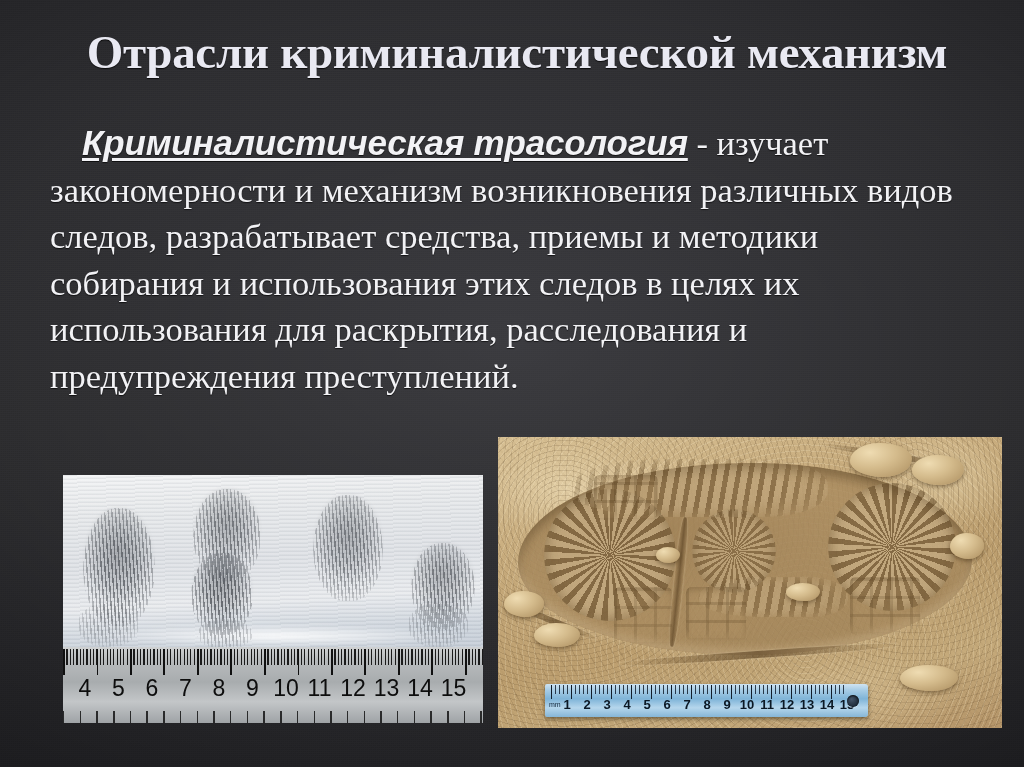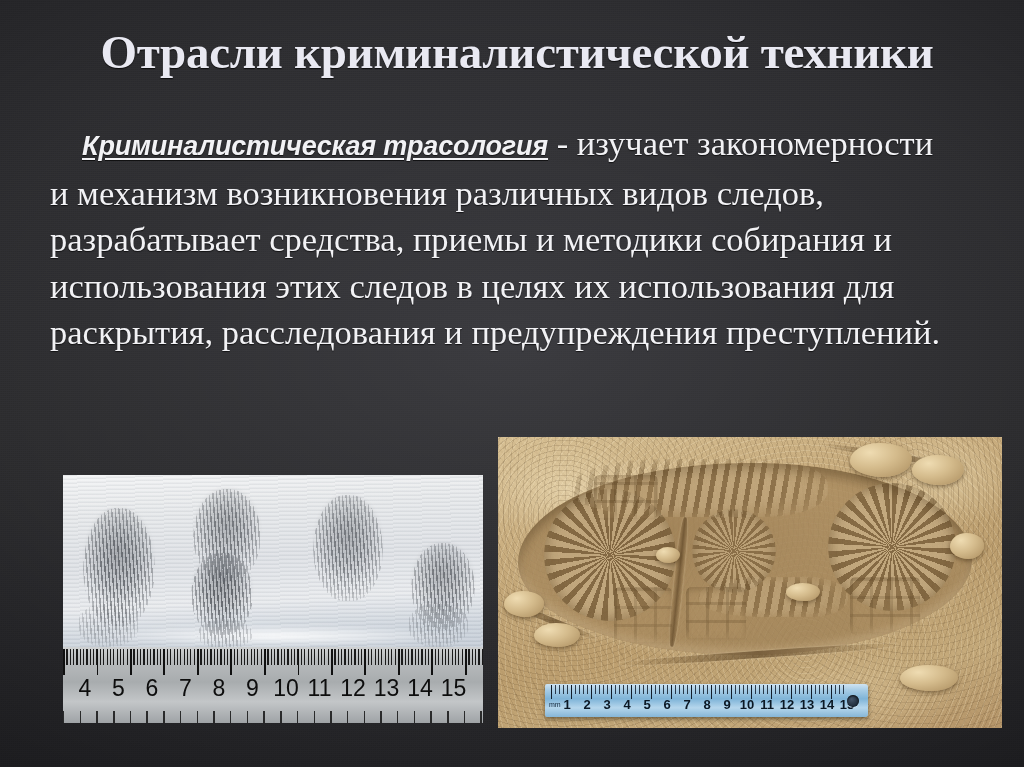--- a/index.html
+++ b/index.html
@@ -59,21 +59,21 @@
   .body-text p {
     margin: 0;
     text-indent: 32px;
   }
   .term {
     font-family: "Liberation Sans", "DejaVu Sans", sans-serif;
     font-weight: bold;
     font-style: italic;
     text-decoration: underline;
     text-underline-offset: 3px;
-    font-size: 27px;
+    font-size: 35px;
     letter-spacing: -0.2px;
   }
 
   
   .photo {
     position: absolute;
     overflow: hidden;
     background: #111;
   }
 
@@ -337,21 +337,21 @@
     background: radial-gradient(circle at 38% 34%, #45566a 0%, #1d2a38 70%, #0c141d 100%);
     box-shadow: inset 0 1px 2px rgba(0,0,0,0.8), 0 1px 1px rgba(255,255,255,0.35);
   }
 </style>
 </head>
 <body>
 
 <div class="slide">
   <div class="slide-bg"></div>
 
-  <div class="title">Отрасли криминалистической техники</div>
+  <div class="title">Отрасли криминалистической механизм</div>
 
   <div class="body-text">
     <p><span class="term">Криминалистическая трасология</span><span> - изучает закономерности и механизм возникновения различных видов следов, разрабатывает средства, приемы и методики собирания и использования этих следов в целях их использования для раскрытия, расследования и предупреждения преступлений.</span></p>
   </div>
 
   <div class="photo" id="photo-fingerprints">
     <div class="fp-surface"></div>
     <div class="fp-highlight"></div>
 
     <div class="fp" style="left:20px; top:33px; width:72px; height:118px;">

